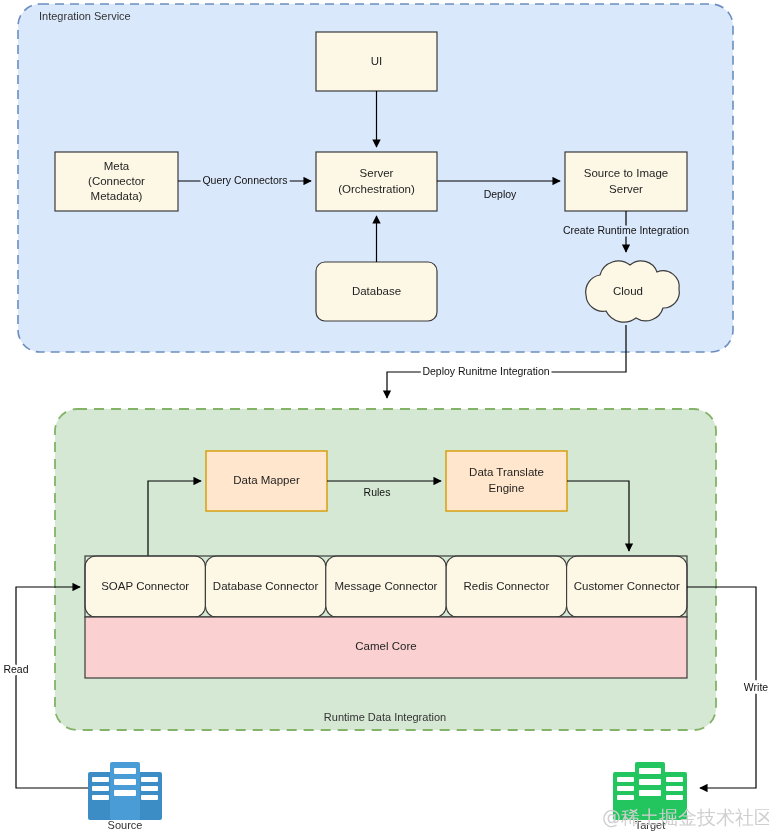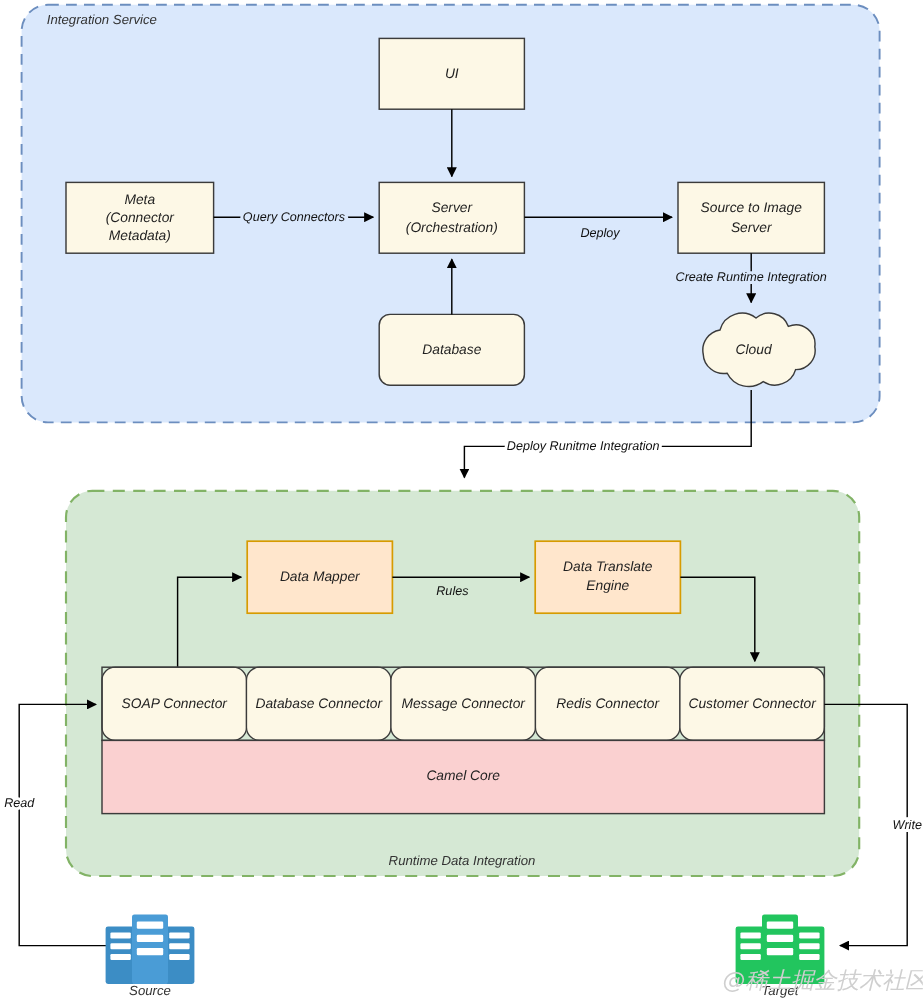--- a/index.html
+++ b/index.html
@@ -10,21 +10,20 @@
   body {
     width: 769px;
     height: 832px;
     font-family: "Liberation Sans", "DejaVu Sans", sans-serif;
     overflow: hidden;
   }
   #diagram-root {
     position: relative;
     width: 769px;
     height: 828px;
-    font-style: italic;
   }
   svg#diagram {
     display: block;
     width: 769px;
     height: 832px;
   }
   .node-label,
   .edge-label,
   .group-label,
   .icon-label {

